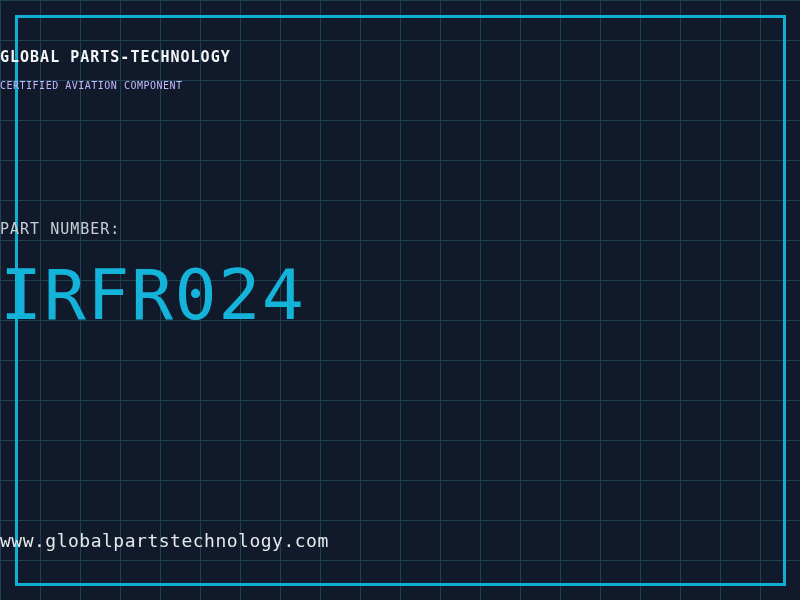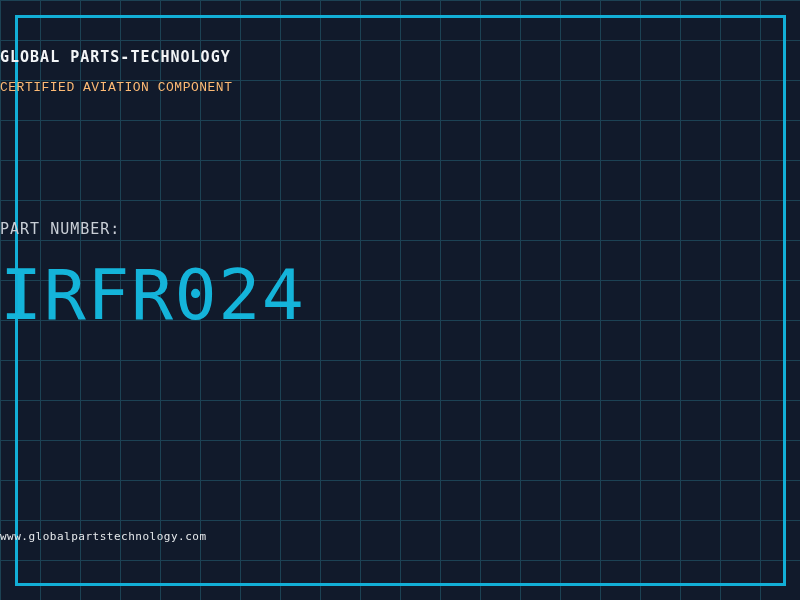--- a/index.html
+++ b/index.html
@@ -35,42 +35,41 @@
   }
   .company-title {
     top: 48px;
     font-size: 15px;
     font-weight: bold;
     letter-spacing: 1px;
     color: #F2F4F6;
   }
   .certification-subtitle {
     top: 80px;
-    font-size: 13px;
+    font-size: 10px;
     letter-spacing: 0.5px;
-    color: #fdba74;
-    font-family: Liberation Mono, monospace;
+    color: #c4b5fd;
   }
   .part-number-label {
     top: 220px;
     font-size: 15px;
     letter-spacing: 1px;
     color: #C9CED6;
   }
   .part-number-value {
     top: 260px;
     font-size: 70px;
     line-height: 70px;
     font-weight: normal;
     letter-spacing: 1.5px;
     color: #14B4DA;
   }
   .website-url {
     top: 530px;
-    font-size: 11px;
+    font-size: 18px;
     letter-spacing: 0.5px;
     color: #E6E9EC;
   }
 </style>
 </head>
 <body>
 
 <div class="frame"></div>
 
 <div class="txt company-title">GLOBAL PARTS-TECHNOLOGY</div>

